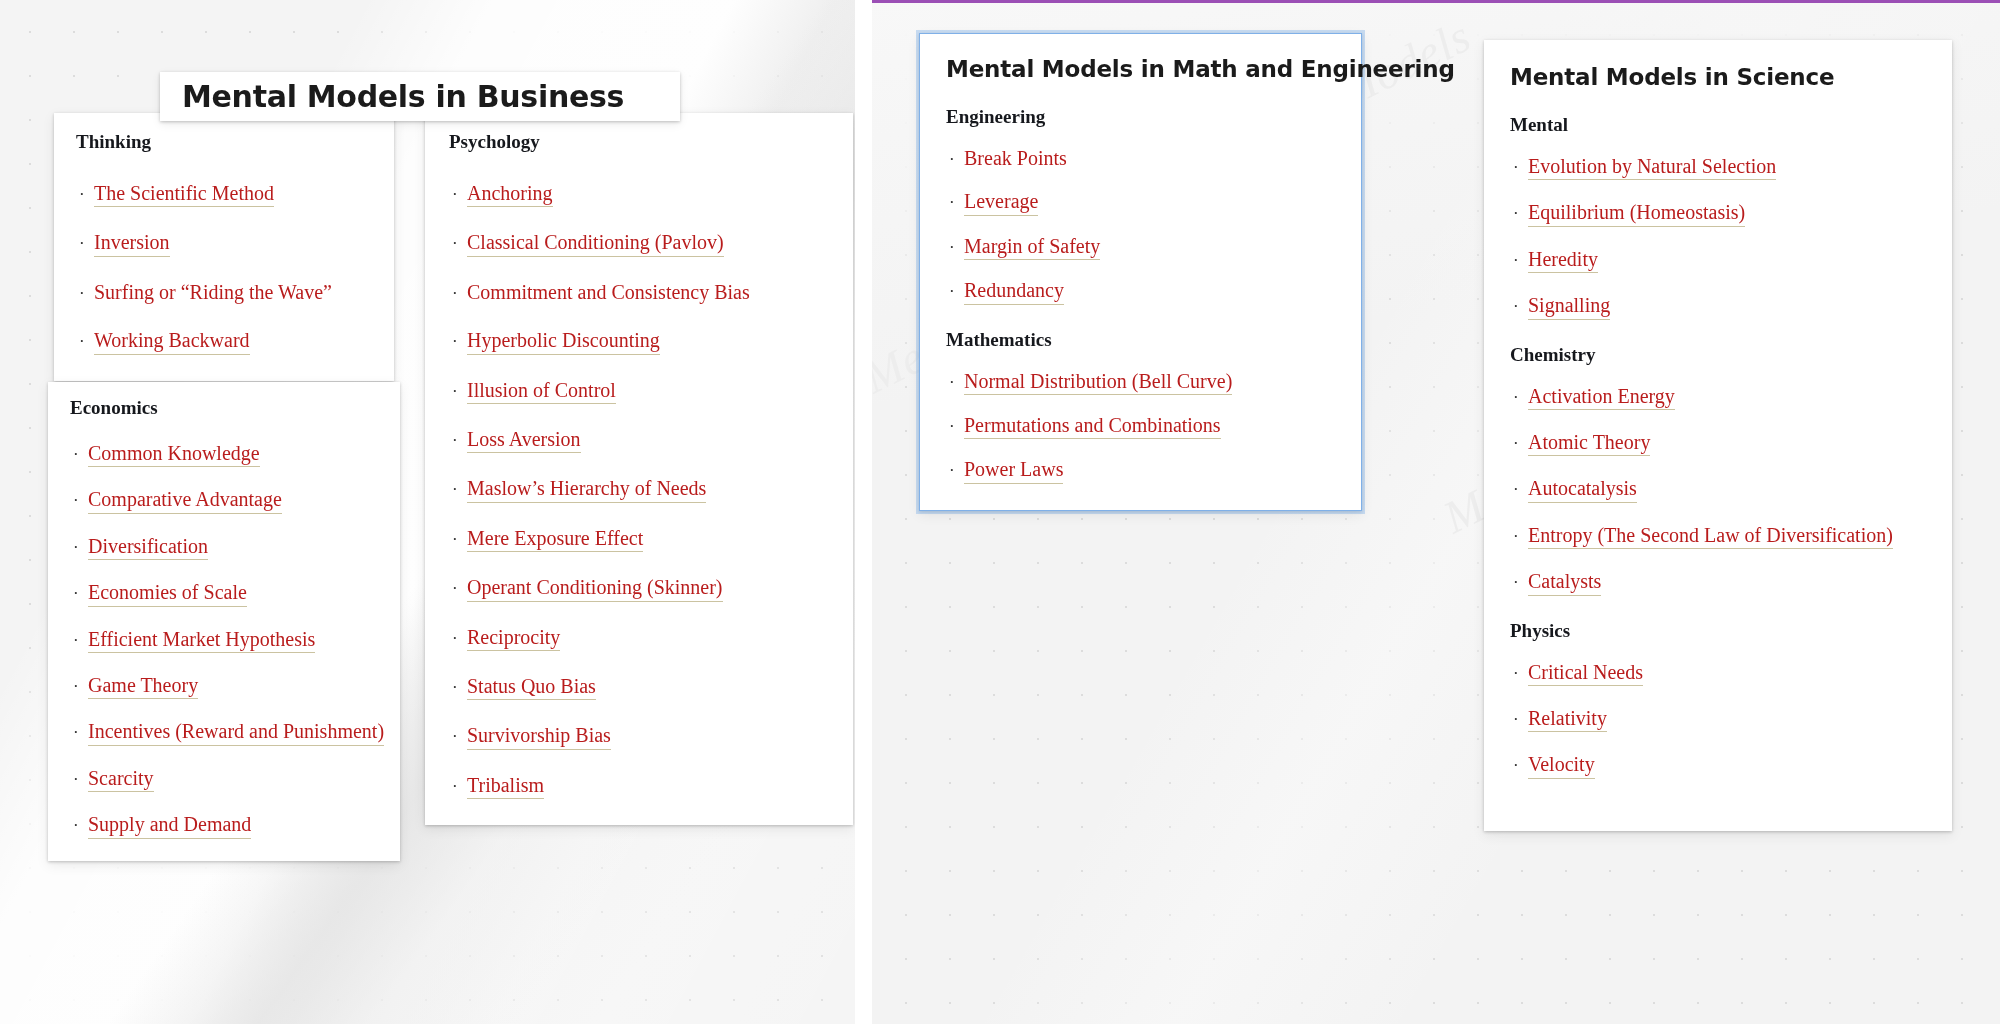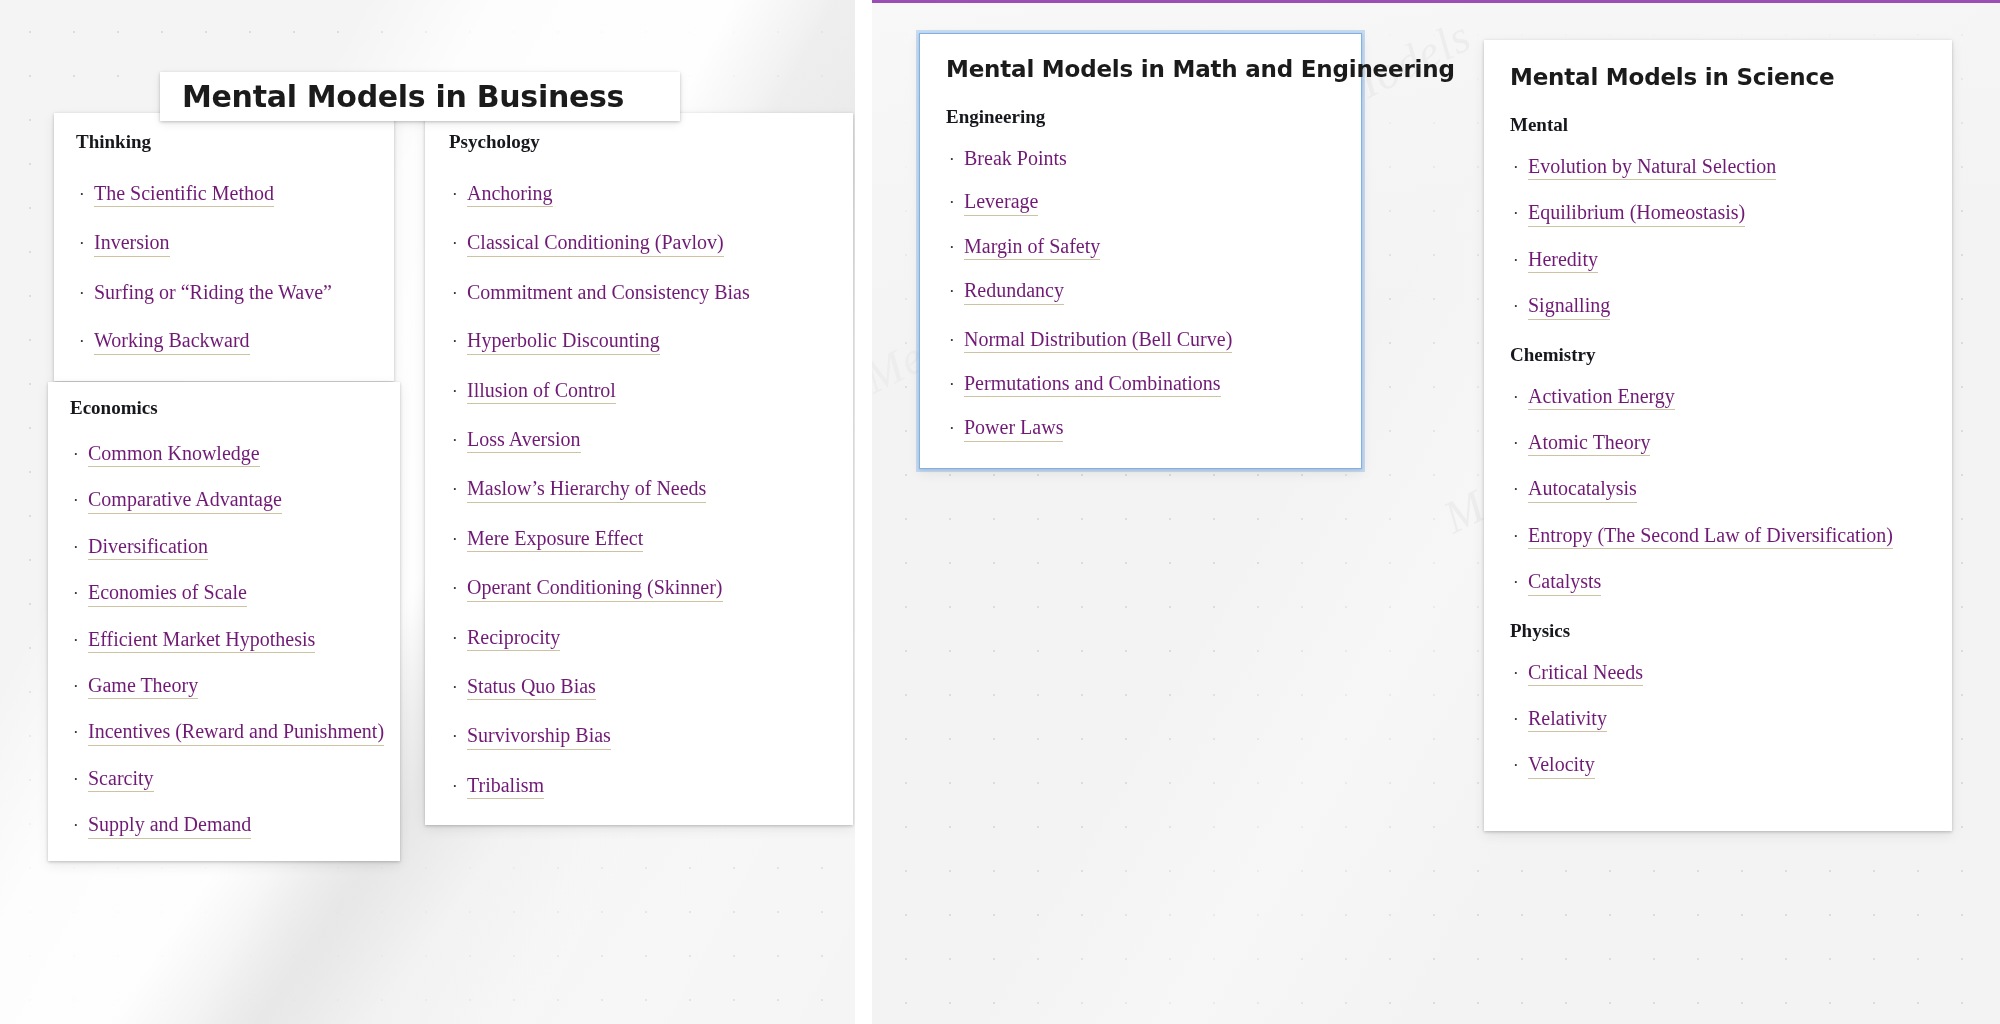--- a/index.html
+++ b/index.html
@@ -179,21 +179,21 @@
     font-size: 17px;
     line-height: 1;
     width: 18px;
     flex: 0 0 18px;
     text-align: left;
     padding-left: 3px;
   }
   ul.models li .label {
     font-family: "Liberation Serif", serif;
     font-size: 20px;
-    color: #701a75;
+    color: #b91c1c;
     border-bottom: 1.4px solid #cbc3a1;
     padding-bottom: 3px;
     line-height: 1.02;
   }
   ul.models li.nolink .label {
     border-bottom: none;
   }
 
   
   #card-thinking   { left: 54px;  top: 113px; width: 340px; }
@@ -406,20 +406,21 @@
               <span class="label">Margin of Safety</span>
             </li>
             <li>
               <span class="bullet">·</span>
               <span class="label">Redundancy</span>
             </li>
           </ul>
         </div>
 
         <div class="group">
+          <div class="section-head">Mathematics</div>
           <ul class="models">
             <li>
               <span class="bullet">·</span>
               <span class="label">Normal Distribution (Bell Curve)</span>
             </li>
             <li>
               <span class="bullet">·</span>
               <span class="label">Permutations and Combinations</span>
             </li>
             <li>

